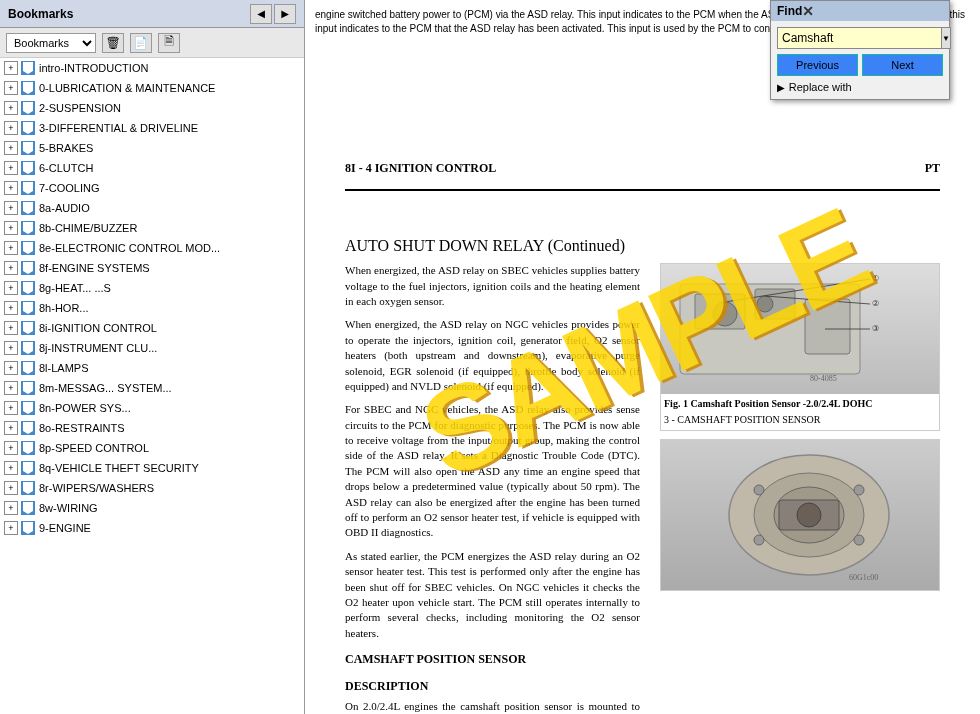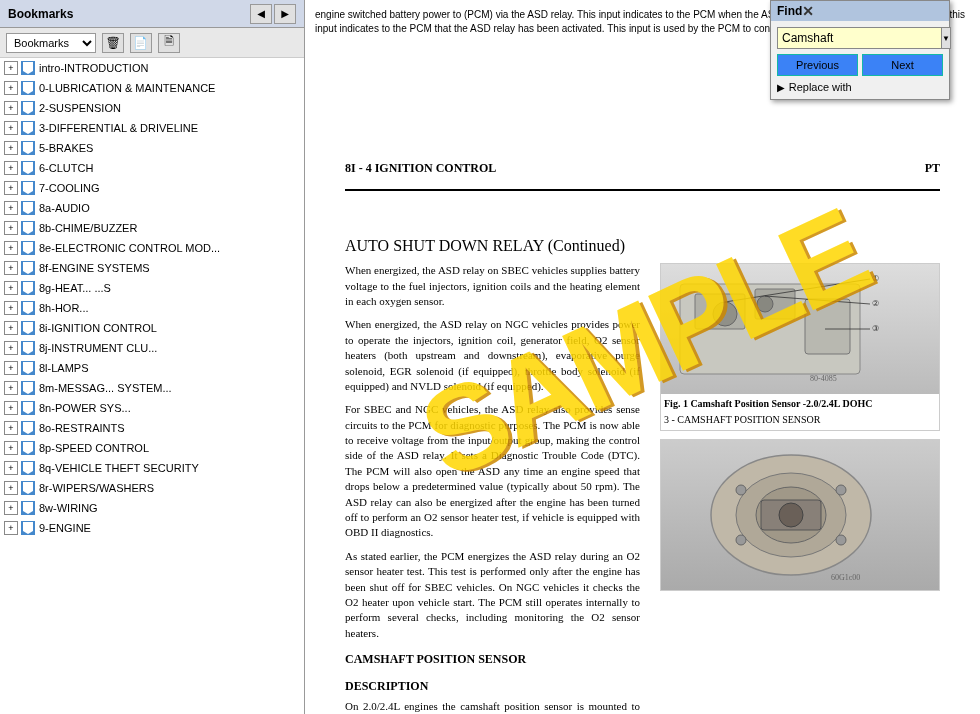--- a/index.html
+++ b/index.html
@@ -344,21 +344,21 @@
       justify-content: center;
     }
 
     .engine-diagram-2 {
       width: 100%;
       height: 150px;
       background: linear-gradient(180deg, #ccc 0%, #aaa 100%);
       position: relative;
       display: flex;
       align-items: center;
-      justify-content: flex-start;
+      justify-content: flex-end;
     }
 
     .top-text-band {
       position: absolute;
       top: 0;
       left: 0;
       right: 0;
       height: 140px;
       background: white;
       padding: 8px 10px;

